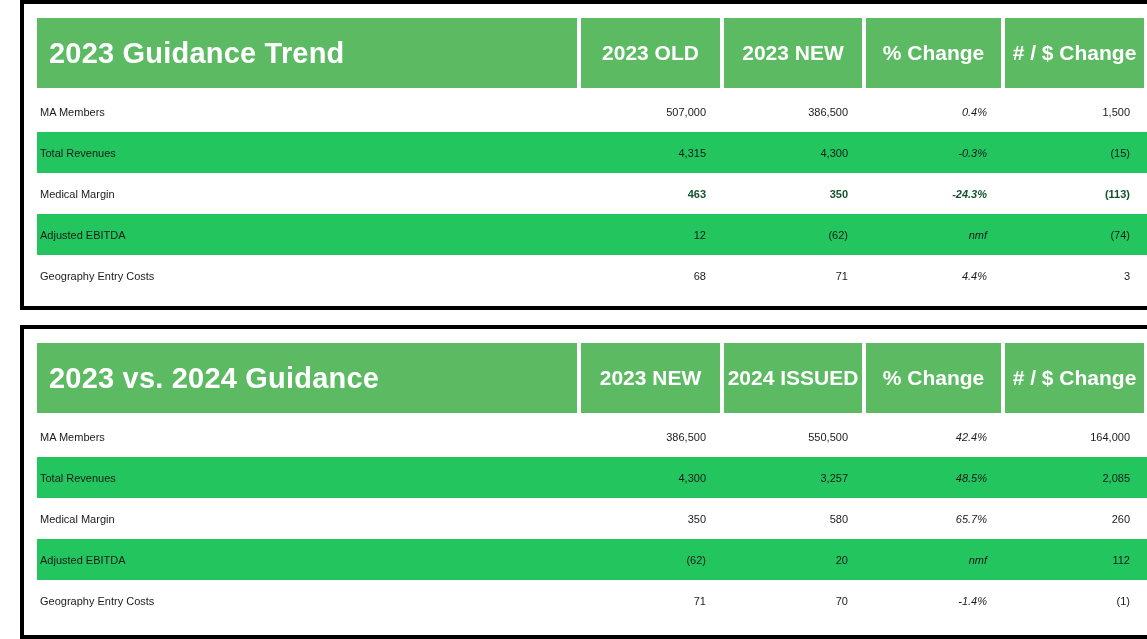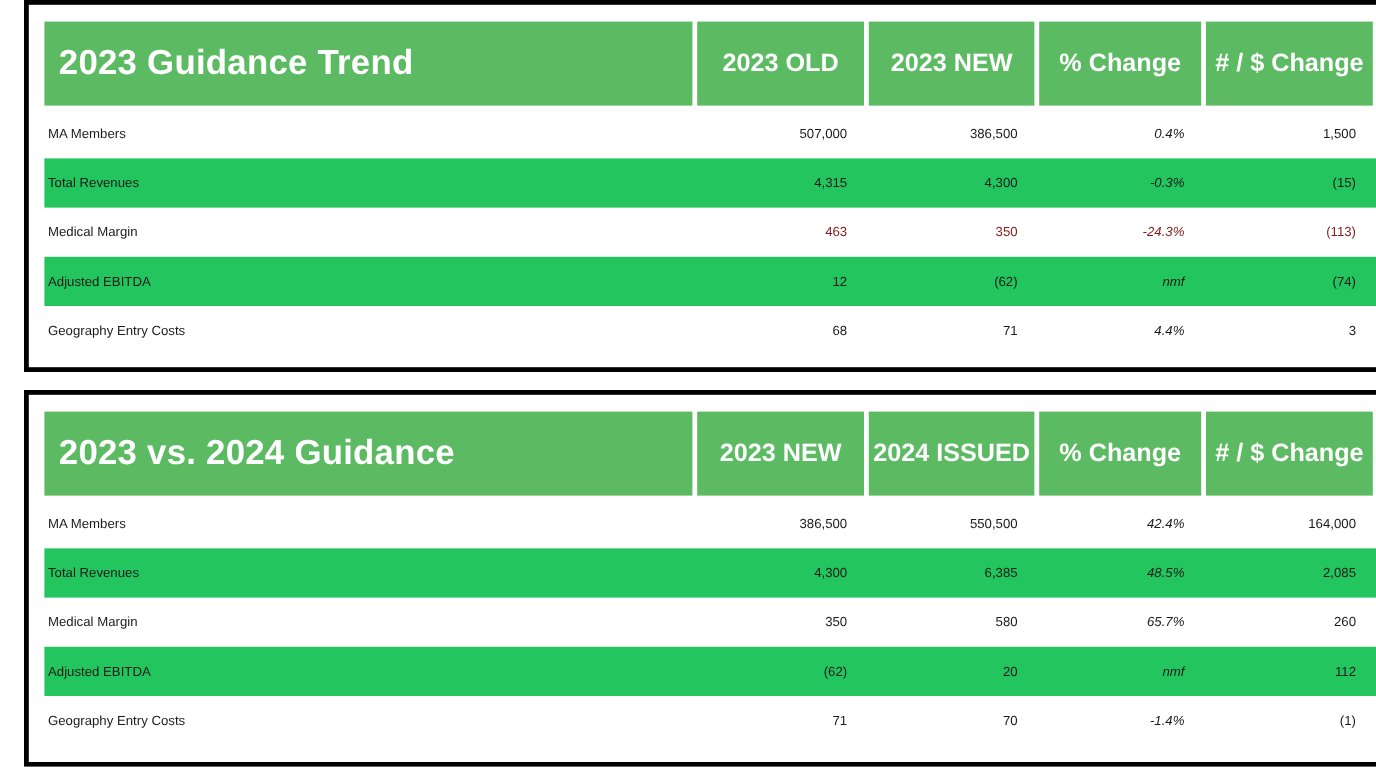--- a/index.html
+++ b/index.html
@@ -71,22 +71,22 @@
   }
   .cell.num {
     display: flex;
     align-items: center;
     justify-content: flex-end;
     padding-right: 14px;
     white-space: nowrap;
   }
   .cell.pct { font-style: italic; }
   .cell.hl {
-    color: #7f1d1d;
-    font-weight: 400;
+    color: #14532d;
+    font-weight: 700;
   }
 </style>
 </head>
 <body>
 
 <div class="frame">
     <section class="panel panel-1">
       <div class="trow thead">
         <div class="cell title">2023 Guidance Trend</div>
         <div class="cell colhead">2023 OLD</div>
@@ -141,21 +141,21 @@
       <div class="trow drow">
         <div class="cell label">MA Members</div>
         <div class="cell num">386,500</div>
         <div class="cell num">550,500</div>
         <div class="cell num pct">42.4%</div>
         <div class="cell num">164,000</div>
       </div>
       <div class="trow drow alt">
         <div class="cell label">Total Revenues</div>
         <div class="cell num">4,300</div>
-        <div class="cell num">6,385</div>
+        <div class="cell num">3,257</div>
         <div class="cell num pct">48.5%</div>
         <div class="cell num">2,085</div>
       </div>
       <div class="trow drow">
         <div class="cell label">Medical Margin</div>
         <div class="cell num">350</div>
         <div class="cell num">580</div>
         <div class="cell num pct">65.7%</div>
         <div class="cell num">260</div>
       </div>

